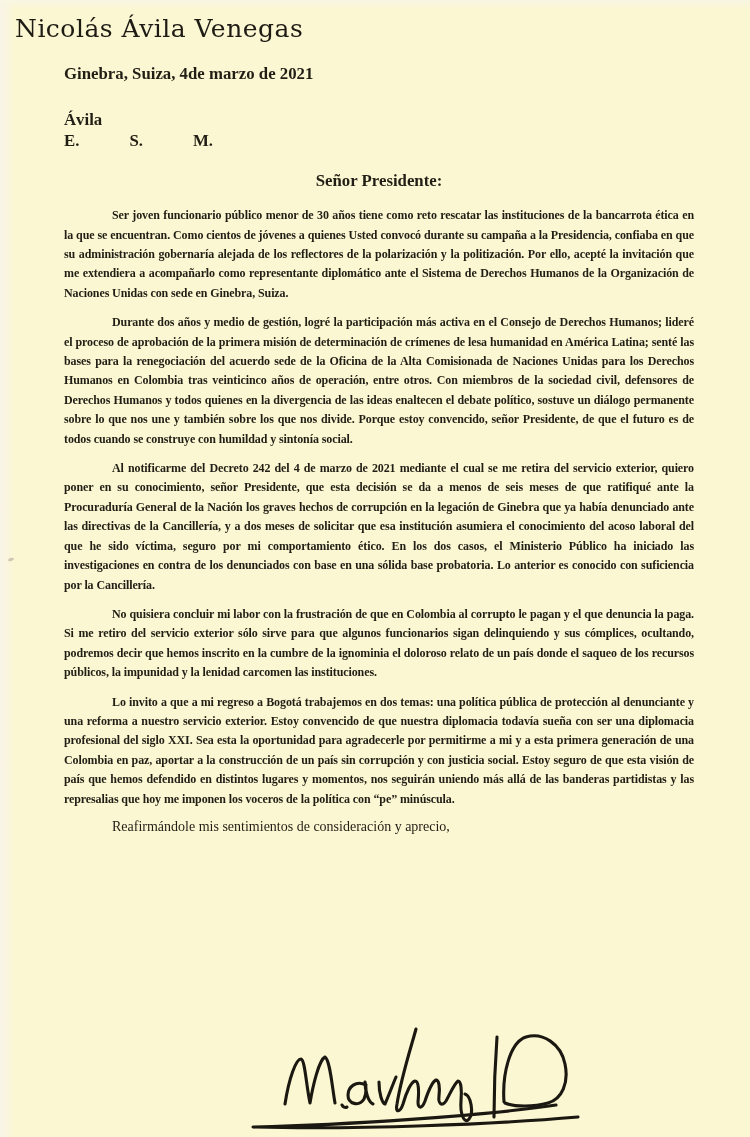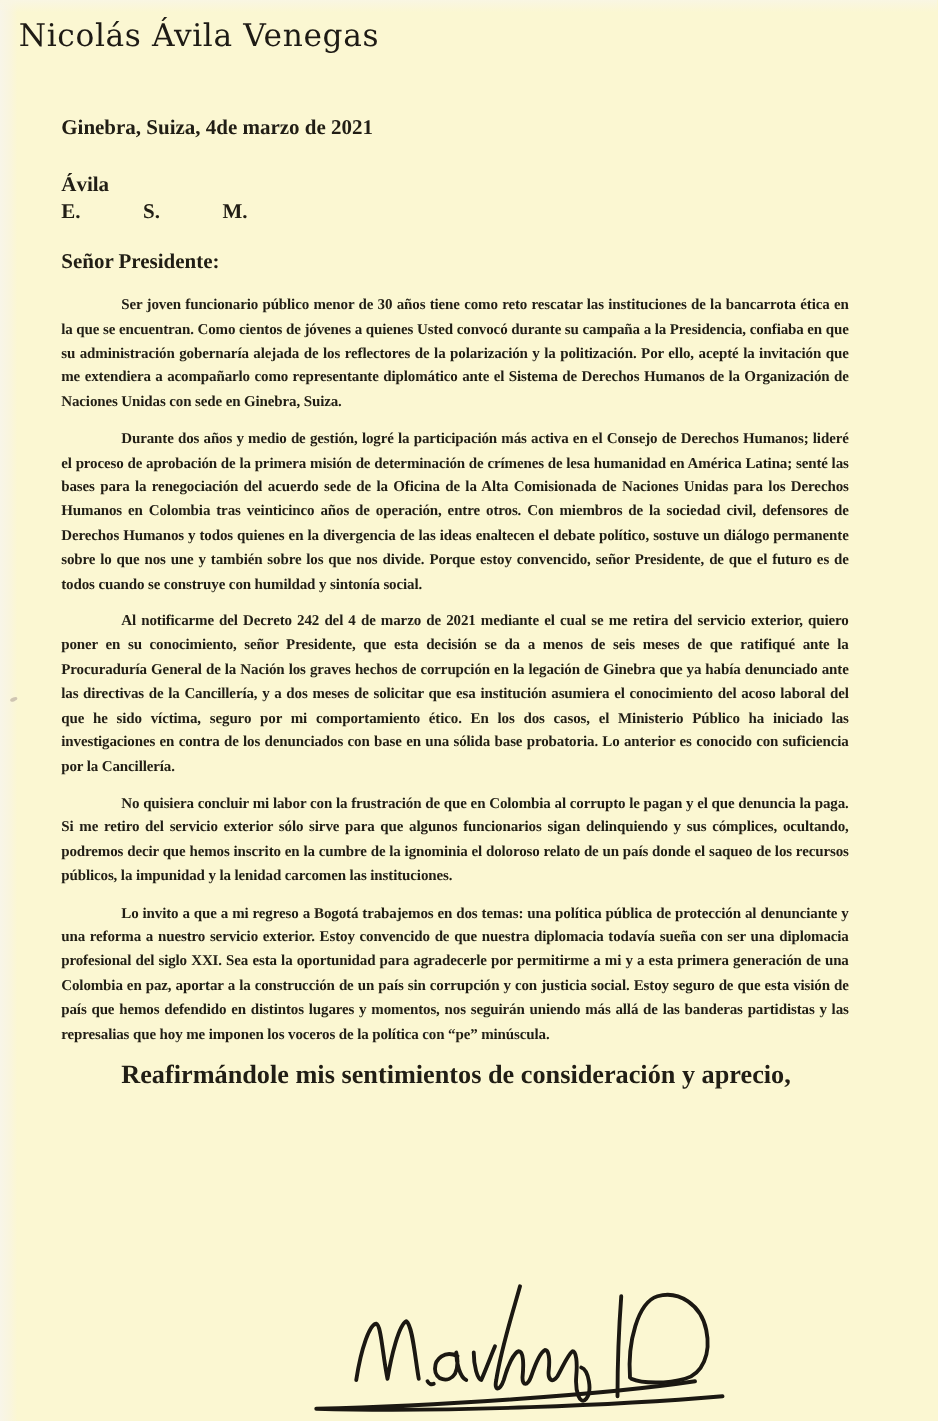--- a/index.html
+++ b/index.html
@@ -22,42 +22,42 @@
   .scan-speck{
     position:absolute;left:8px;top:558px;width:6px;height:3px;
     background:#cfc5b2;border-radius:50%;transform:rotate(-20deg);
   }
   .author-name{
     position:absolute;left:15px;top:14px;
     font-family:"DejaVu Serif", serif;
     font-size:25px;font-weight:400;letter-spacing:.5px;color:#1e1b15;text-align:right;
   }
   .content{
-    position:absolute;left:49px;top:64px;width:630px;margin-top:28px;
+    position:absolute;left:64px;top:64px;width:630px;
   }
   .dateline{
     font-size:16.8px;font-weight:700;line-height:20px;
   }
   .recipient{
     margin-top:26px;font-size:16.8px;font-weight:700;line-height:20.6px;
   }
   .recipient .rname{font-weight:700;letter-spacing:.2px;}
   .esm{display:flex;gap:50px;}
   .salutation{
-    margin-top:20px;font-size:16.8px;font-weight:700;
+    margin-top:20px;font-size:16.8px;font-weight:700;text-align:center;
   }
   .letter-body p{
     margin:10px 0 0 0;
     font-size:12px;font-weight:700;line-height:19.4px;
     text-align:justify;text-indent:48px;
     letter-spacing:-0.1px;
   }
   .letter-body p:first-of-type{margin-top:15px;}
   .closing{
-    margin-top:10px;font-size:21px;font-weight:700;text-indent:48px;
+    margin-top:10px;font-size:14px;font-weight:400;text-indent:48px;
   }
   .signature{
     position:absolute;left:238px;top:1024px;width:350px;height:113px;
   }
   .signature svg{display:block;width:100%;height:100%;}
   .sig-stroke{fill:none;stroke:#1b1812;stroke-width:3.1;stroke-linecap:round;stroke-linejoin:round;}
 </style>
 </head>
 <body>
 

